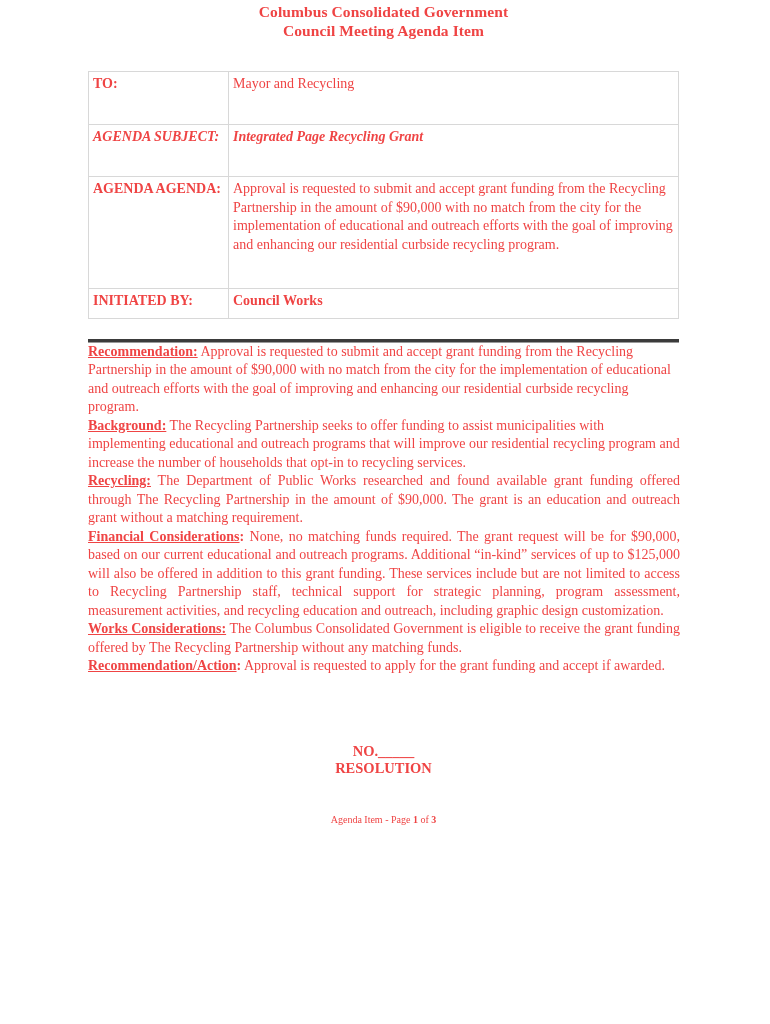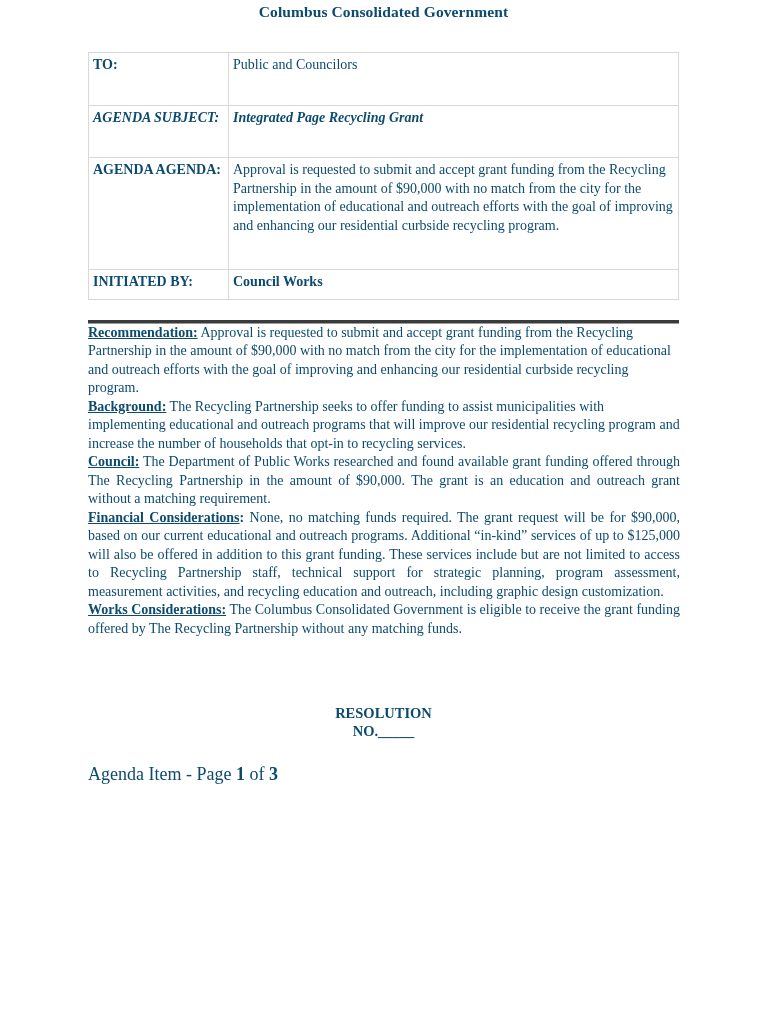--- a/index.html
+++ b/index.html
@@ -1,21 +1,21 @@
 <!DOCTYPE html>
 <html><head>
 <meta charset="utf-8">
 <style>
   html, body { margin: 0; padding: 0; background: #ffffff; }
   .page {
     position: relative;
     width: 770px;
     height: 1024px;
     background: #ffffff;
-    color: #0c4a6e;
+    color: #ef4444;
     font-family: "Liberation Serif", "DejaVu Serif", serif;
     overflow: hidden;
   }
   .content {
     padding-left: 88px;
     padding-right: 91px; 
   }
   
   .doc-title {
     padding-top: 2px;
@@ -73,40 +73,42 @@
   
   .resolution {
     margin-top: 67px;
     text-align: center;
     font-weight: bold;
     font-size: 14.5px;
     line-height: 17.5px;
   }
   
   .footer {
-    margin-top: 24px;
-    font-size: 18px;
+    margin-top: 36px;
+    text-align: center;
+    font-size: 10px;
   }
   .footer .b { font-weight: bold; }
 </style>
 </head>
 <body>
 
 <div class="page">
   <div class="content">
 
     <div class="doc-title">
       <div>Columbus Consolidated Government</div>
+      <div>Council Meeting Agenda Item</div>
     </div>
 
     <table class="info-table">
       <tbody>
           <tr class="row-to">
         <td class="lbl">TO:</td>
-        <td class="val">Public and Councilors</td>
+        <td class="val">Mayor and Recycling</td>
       </tr>
       <tr class="row-subject">
         <td class="lbl">AGENDA SUBJECT:</td>
         <td class="val bold">Integrated Page Recycling Grant</td>
       </tr>
       <tr class="row-summary">
         <td class="lbl">AGENDA AGENDA:</td>
         <td class="val">Approval is requested to submit and accept grant funding from the Recycling Partnership in the amount of $90,000 with no match from the city for the implementation of educational and outreach efforts with the goal of improving and enhancing our residential curbside recycling program.</td>
       </tr>
       <tr class="row-init">
@@ -115,28 +117,29 @@
       </tr>
     </tbody>
       </table>
 
     <div class="rule"></div>
 
     <p class="para mt-rec"><span class="hd"><span class="u">Recommendation:</span><span></span></span> <span>Approval is requested to submit and accept grant funding from the Recycling Partnership in the amount of $90,000 with no match from the city for the implementation of educational and outreach efforts with the goal of improving and enhancing our residential curbside recycling program.</span></p>
 
     <p class="para mt-bg"><span class="hd"><span class="u">Background:</span><span></span></span> <span>The Recycling Partnership seeks to offer funding to assist municipalities with implementing educational and outreach programs that will improve our residential recycling program and increase the number of households that opt-in to recycling services.</span></p>
 
-    <p class="para justify mt-ana"><span class="hd"><span class="u">Council:</span><span></span></span> <span>The Department of Public Works researched and found available grant funding offered through The Recycling Partnership in the amount of $90,000. The grant is an education and outreach grant without a matching requirement.</span></p>
+    <p class="para justify mt-ana"><span class="hd"><span class="u">Recycling:</span><span></span></span> <span>The Department of Public Works researched and found available grant funding offered through The Recycling Partnership in the amount of $90,000. The grant is an education and outreach grant without a matching requirement.</span></p>
 
     <p class="para justify mt-fin"><span class="hd"><span class="u">Financial Considerations</span><span>:</span></span> <span>None, no matching funds required.  The grant request will be for $90,000, based on our current educational and outreach programs.  Additional “in-kind” services of up to $125,000 will also be offered in addition to this grant funding.  These services include but are not limited to access to Recycling Partnership staff, technical support for strategic planning, program assessment, measurement activities, and recycling education and outreach, including graphic design customization.</span></p>
 
     <p class="para justify mt-leg"><span class="hd"><span class="u">Works Considerations:</span><span></span></span> <span>The Columbus Consolidated Government is eligible to receive the grant funding offered by The Recycling Partnership without any matching funds.</span></p>
 
+    <p class="para mt-act"><span class="hd"><span class="u">Recommendation/Action</span><span>:</span></span> <span>Approval is requested to apply for the grant funding and accept if awarded.</span></p>
 
     <div class="resolution">
+      <div><span>NO.</span><span>_____</span></div>
       <div>RESOLUTION</div>
-      <div><span>NO.</span><span>_____</span></div>
     </div>
 
     <div class="footer"><span>Agenda Item - Page </span><span class="b">1</span><span> of </span><span class="b">3</span></div>
 
   </div>
 </div>
 
 </body></html>

